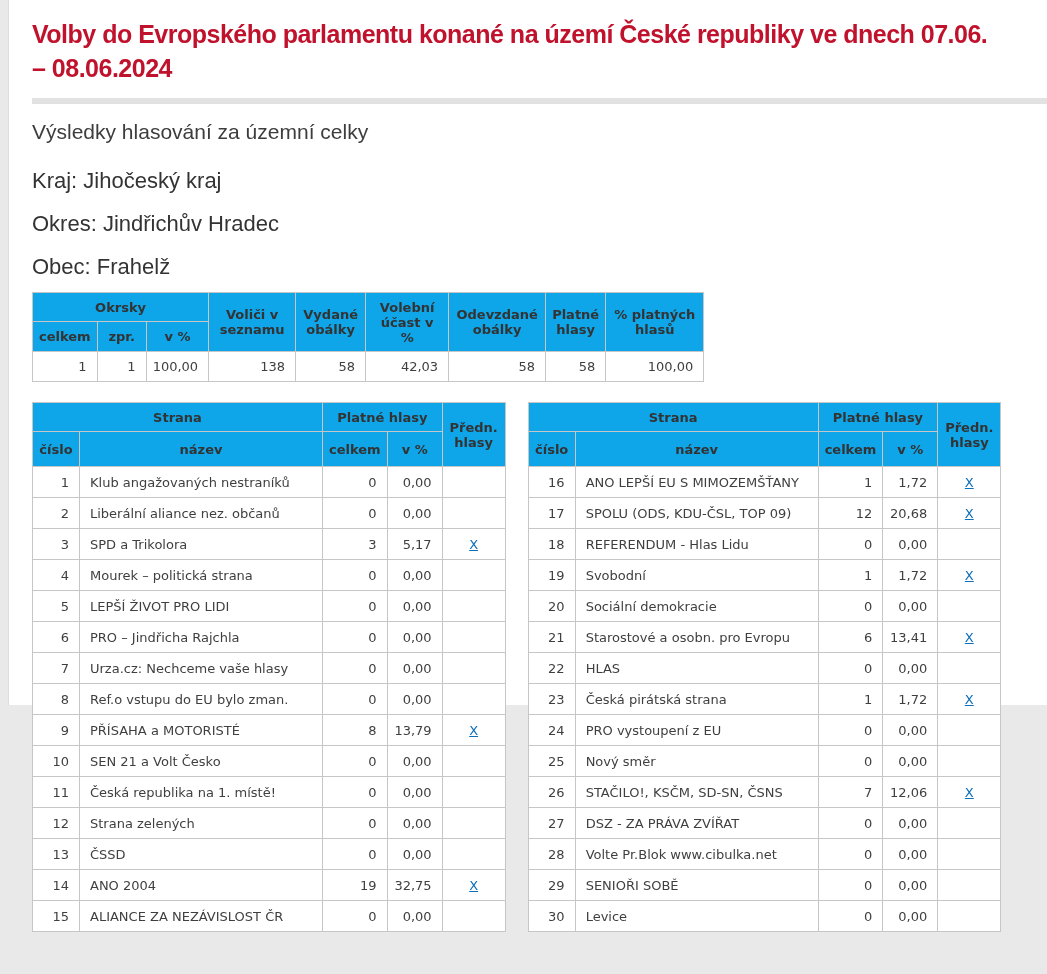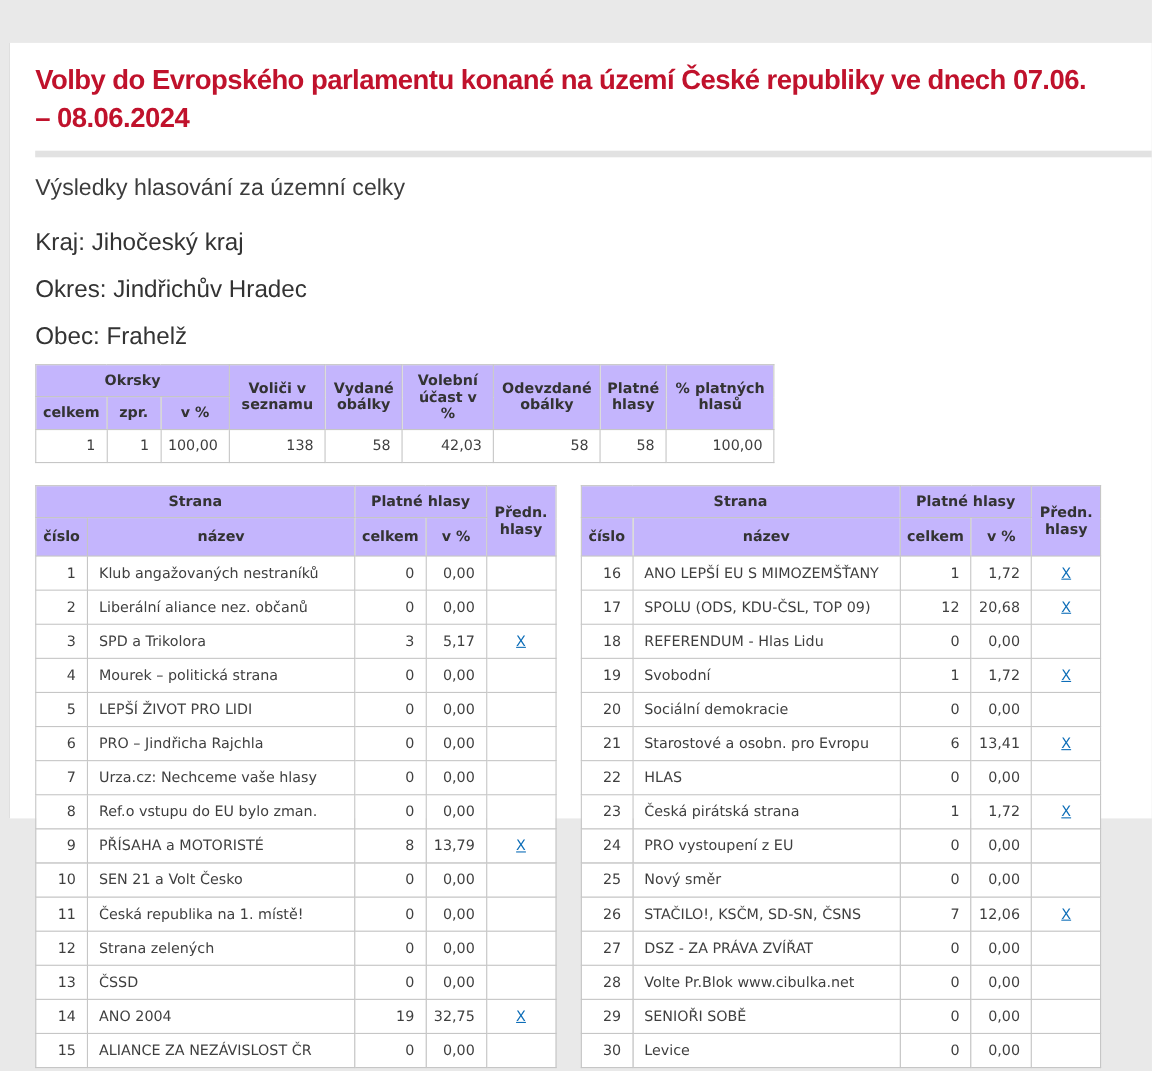--- a/index.html
+++ b/index.html
@@ -4,42 +4,41 @@
 <style>
   html { background:#e9e9e9; }
   body {
     width:1047px; height:974px; margin:0; position:relative; overflow:hidden;
     background:#e9e9e9; font-family:"Liberation Sans", sans-serif;
   }
   .content {
     position:absolute; left:8px; top:0; width:1039px; height:705px;
     background:#ffffff; border-left:1px solid #dcdcdc; box-sizing:border-box;
     padding-left:23px;
-    margin-top:39px;
   }
   .page-title {
     margin:0; padding-top:17px; width:975px;
     font-size:25px; line-height:34px; font-weight:700; letter-spacing:-0.5px;
     color:#c0122c;
   }
   .divider { margin-top:13px; margin-right:0; height:6px; background:#e2e2e2; }
   .section-title {
     margin:15px 0 0 0; font-size:21px; line-height:26px; font-weight:400; color:#3d3d3d;
   }
   .region-label { margin:24px 0 0 0; font-size:22px; line-height:19px; color:#333; }
   .region-label.first { margin-top:26px; }
 
   table {
     border-collapse:collapse; table-layout:fixed;
     font-family:"DejaVu Sans", sans-serif; font-size:13px; color:#3f3f3f;
     border:1px solid #a8a8a8;
   }
   th, td { border:1px solid #c6c6c6; padding:0 6px; box-sizing:border-box; overflow:hidden; }
   thead th {
-    background:#c4b5fd; color:#333; font-weight:bold; font-size:13px;
+    background:#0ea5e9; color:#333; font-weight:bold; font-size:13px;
     text-align:center; vertical-align:middle; padding:2px 6px;
   }
   tbody td { background:#fff; }
 
   .summary-table { margin-top:16px; }
   .summary-table thead tr.r1 th { height:29px; }
   .summary-table thead tr.r2 th { height:30px; }
   .summary-table tbody td { height:30px; text-align:right; padding-right:10px; white-space:nowrap; }
 
   .tables-row { display:flex; gap:22px; margin-top:20px; margin-left:0; }

